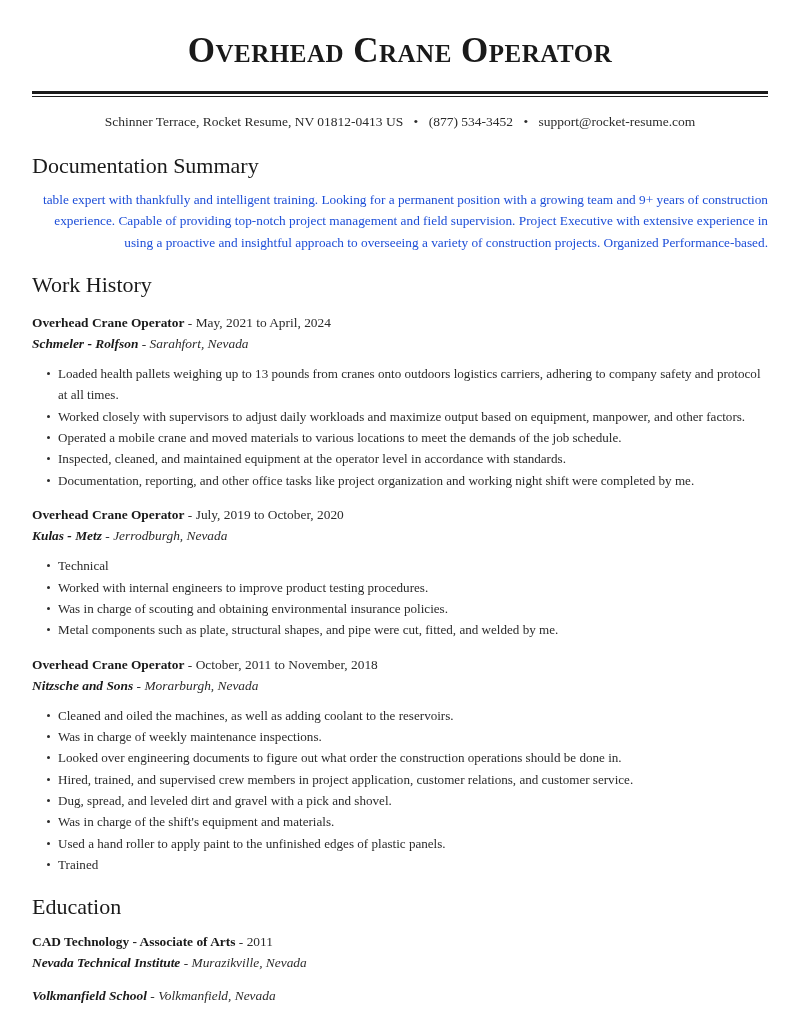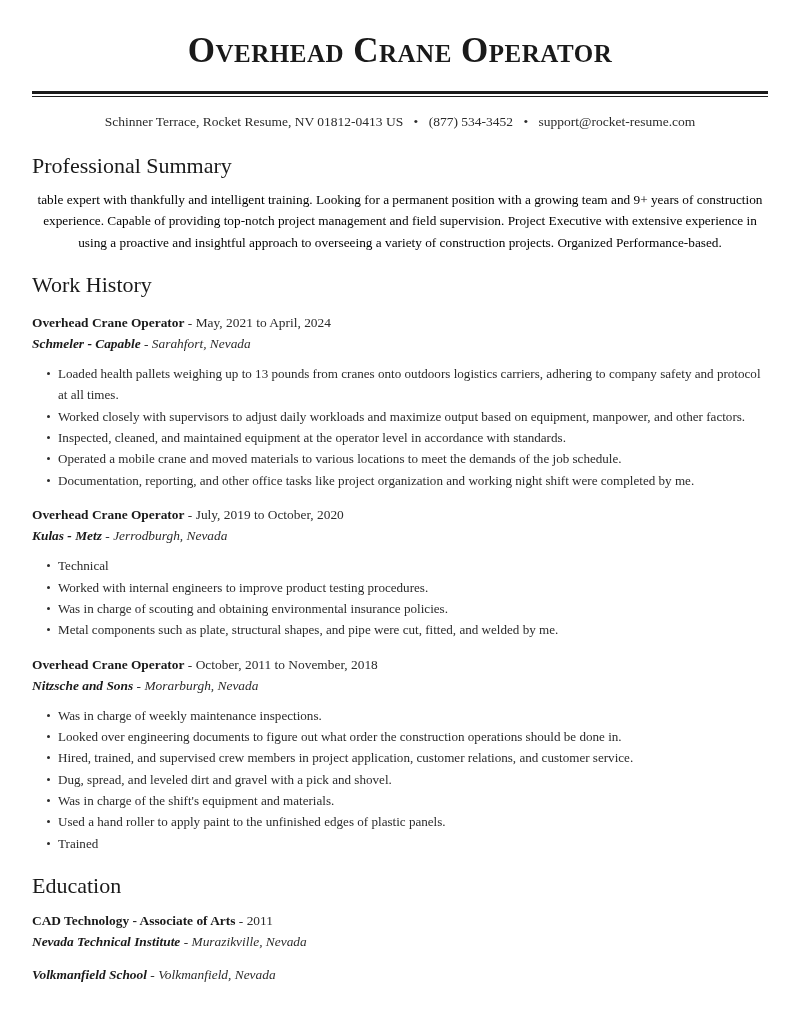--- a/index.html
+++ b/index.html
@@ -72,22 +72,22 @@
   }
   .section-summary { padding-top: 22px; }
   .section-work    { padding-top: 18px; }
   .section-edu     { padding-top: 18px; }
   .section-skills  { padding-top: 18px; }
 
   .summary-text {
     font-size: 13.3px;
     line-height: 1.62;
     margin: 9px 0 0 0;
-    color: #000000;
-    text-align: center;
+    color: #1d4ed8;
+    text-align: right;
   }
   
   .entry {
     margin-top: 14px;
   }
   .entry-first {
   }
   .entry-heading {
     font-size: 13.4px;
     line-height: 1.5;
@@ -176,43 +176,43 @@
 
   <div class="contact-line">
     <span>Schinner Terrace, Rocket Resume, NV 01812-0413 US</span>
     <span class="contact-sep">•</span>
     <span>(877) 534-3452</span>
     <span class="contact-sep">•</span>
     <span>support@rocket-resume.com</span>
   </div>
 
   <div class="section section-summary">
-    <h2 class="section-title">Professional Summary</h2>
+    <h2 class="section-title">Documentation Summary</h2>
     <p class="summary-text">table expert with thankfully and intelligent training. Looking for a permanent position with a growing team and 9+ years of construction experience. Capable of providing top-notch project management and field supervision. Project Executive with extensive experience in using a proactive and insightful approach to overseeing a variety of construction projects. Organized Performance-based.</p>
   </div>
 
   <div class="section section-work">
     <h2 class="section-title">Work History</h2>
 
     <div class="entry entry-first">
       <div class="entry-heading">
         <span class="entry-role">Overhead Crane Operator</span>
         <span class="dash">-</span>
         <span class="entry-dates">May, 2021 to April, 2024</span>
       </div>
       <div class="entry-sub">
-        <span class="entry-company">Schmeler - Capable</span>
+        <span class="entry-company">Schmeler - Rolfson</span>
         <span class="dash">-</span>
         <span class="entry-location">Sarahfort, Nevada</span>
       </div>
       <ul class="bullets">
         <li>Loaded health pallets weighing up to 13 pounds from cranes onto outdoors logistics carriers, adhering to company safety and protocol at all times.</li>
         <li>Worked closely with supervisors to adjust daily workloads and maximize output based on equipment, manpower, and other factors.</li>
+        <li>Operated a mobile crane and moved materials to various locations to meet the demands of the job schedule.</li>
         <li>Inspected, cleaned, and maintained equipment at the operator level in accordance with standards.</li>
-        <li>Operated a mobile crane and moved materials to various locations to meet the demands of the job schedule.</li>
         <li>Documentation, reporting, and other office tasks like project organization and working night shift were completed by me.</li>
       </ul>
     </div>
 
     <div class="entry">
       <div class="entry-heading">
         <span class="entry-role">Overhead Crane Operator</span>
         <span class="dash">-</span>
         <span class="entry-dates">July, 2019 to October, 2020</span>
       </div>
@@ -234,20 +234,21 @@
         <span class="entry-role">Overhead Crane Operator</span>
         <span class="dash">-</span>
         <span class="entry-dates">October, 2011 to November, 2018</span>
       </div>
       <div class="entry-sub">
         <span class="entry-company">Nitzsche and Sons</span>
         <span class="dash">-</span>
         <span class="entry-location">Morarburgh, Nevada</span>
       </div>
       <ul class="bullets">
+        <li>Cleaned and oiled the machines, as well as adding coolant to the reservoirs.</li>
         <li>Was in charge of weekly maintenance inspections.</li>
         <li>Looked over engineering documents to figure out what order the construction operations should be done in.</li>
         <li>Hired, trained, and supervised crew members in project application, customer relations, and customer service.</li>
         <li>Dug, spread, and leveled dirt and gravel with a pick and shovel.</li>
         <li>Was in charge of the shift's equipment and materials.</li>
         <li>Used a hand roller to apply paint to the unfinished edges of plastic panels.</li>
         <li>Trained</li>
       </ul>
     </div>
   </div>

